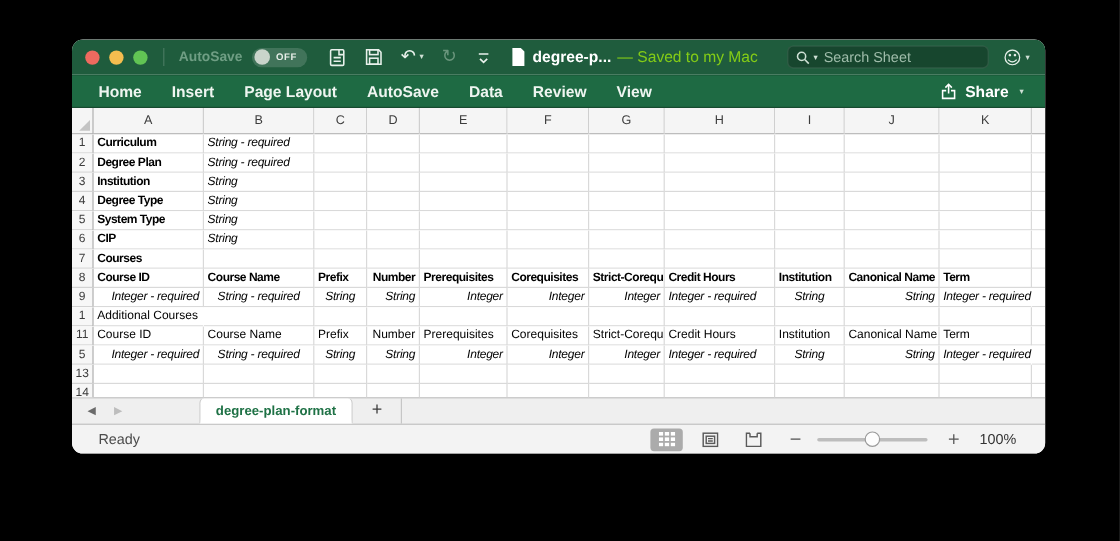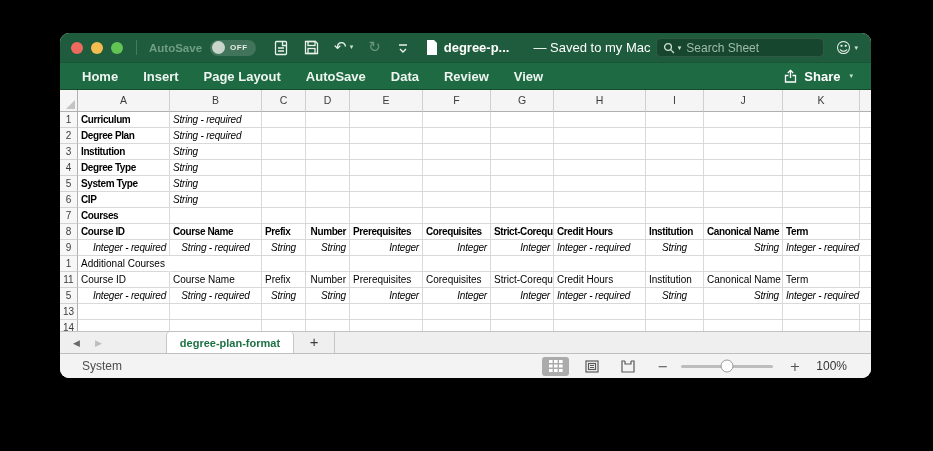--- a/index.html
+++ b/index.html
@@ -19,21 +19,21 @@
   .knob { width:13px; height:13px; border-radius:50%; background:#c9d4cb; }
   .off { color:#e6ede7; font-size:8px; font-weight:700; letter-spacing:.5px; margin-left:5px; }
   .qat { display:flex; align-items:center; gap:15px; margin-left:17px; color:#e9f1ec; }
   .qbtn { display:flex; align-items:center; line-height:1; }
   .qbtn svg { display:block; }
   .glyph { font-family:"DejaVu Sans",sans-serif; font-size:15px; color:#e9f1ec; }
   .qbtn.redo .glyph { color:#69957c; }
   .caret { font-family:"DejaVu Sans",sans-serif; font-size:7px; color:#cfe0d5; margin-left:3px; }
   .doc { display:flex; align-items:center; margin-left:16px; }
   .doc-title { color:#fff; font-size:13px; font-weight:700; margin-left:6px; }
-  .saved { color:#ffffff; font-size:13px; margin-left:24px; white-space:nowrap; }
+  .saved { color:#84cc16; font-size:13px; margin-left:5px; white-space:nowrap; }
   .search { width:168px; height:19px; border-radius:5px; background:rgba(0,0,0,.24); border:1px solid rgba(255,255,255,.10);
             display:flex; align-items:center; padding:0 6px; margin-left:auto; }
   .search .ph { color:#9fbcaa; font-size:12px; margin-left:5px; }
   .smiley-wrap { display:flex; align-items:center; margin:0 13px 0 12px; }
   .smiley-glyph { font-family:"DejaVu Sans",sans-serif; font-size:15px; color:#e9f1ec; }
 
   
   .ribbon { height:28px; background:#1e6a43; border-top:1px solid rgba(0,0,0,.18);
             border-bottom:1px solid #164a2f; display:flex; align-items:center; }
   .tabs { display:flex; gap:25px; margin-left:22px; }
@@ -404,21 +404,21 @@
     <div class="sheetbar">
       <span class="nav prev">◀</span>
       <span class="nav next">▶</span>
       <div class="sheet-tab">
         <span>degree-plan-format</span>
       </div>
       <div class="add-sheet">+</div>
     </div>
 
     <div class="statusbar">
-      <span class="ready">System</span>
+      <span class="ready">Ready</span>
       <div class="sb-right">
         <div class="viewbtn active">
           <svg width="14" height="12" viewBox="0 0 14 12" fill="currentColor">
             <rect x="0" y="0" width="3.6" height="3"></rect>
               <rect x="5" y="0" width="3.6" height="3"></rect>
               <rect x="10" y="0" width="3.6" height="3"></rect>
             <rect x="0" y="4.5" width="3.6" height="3"></rect>
               <rect x="5" y="4.5" width="3.6" height="3"></rect>
               <rect x="10" y="4.5" width="3.6" height="3"></rect>
             <rect x="0" y="9" width="3.6" height="3"></rect>

